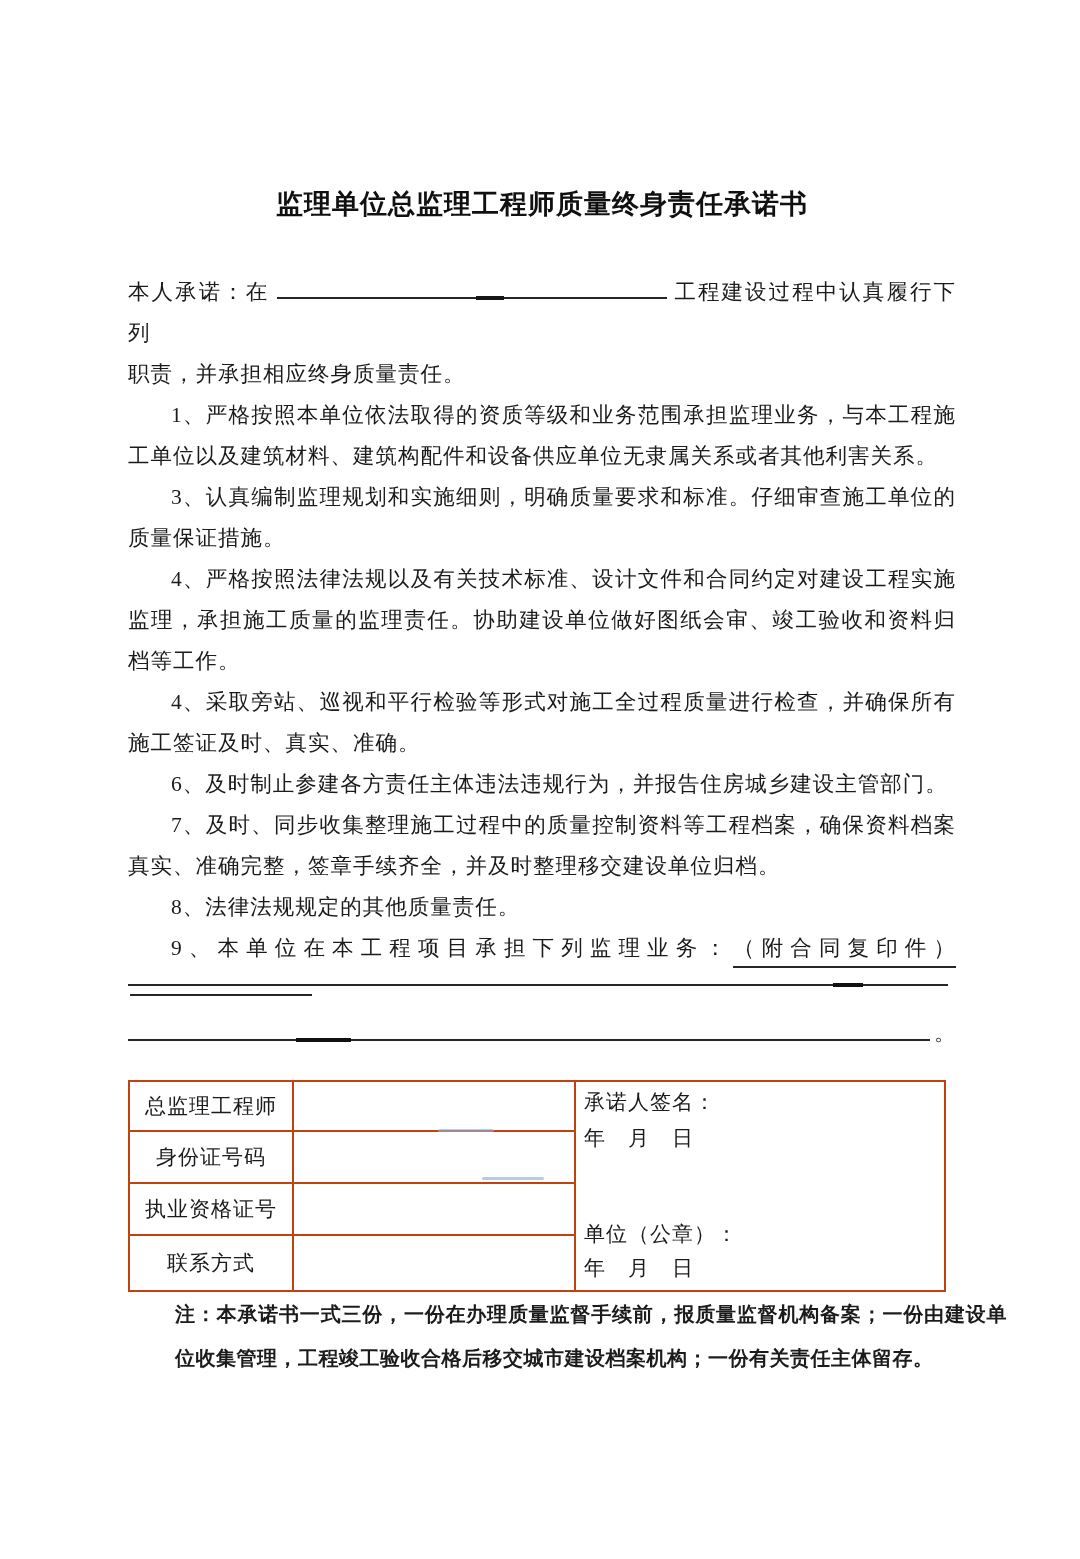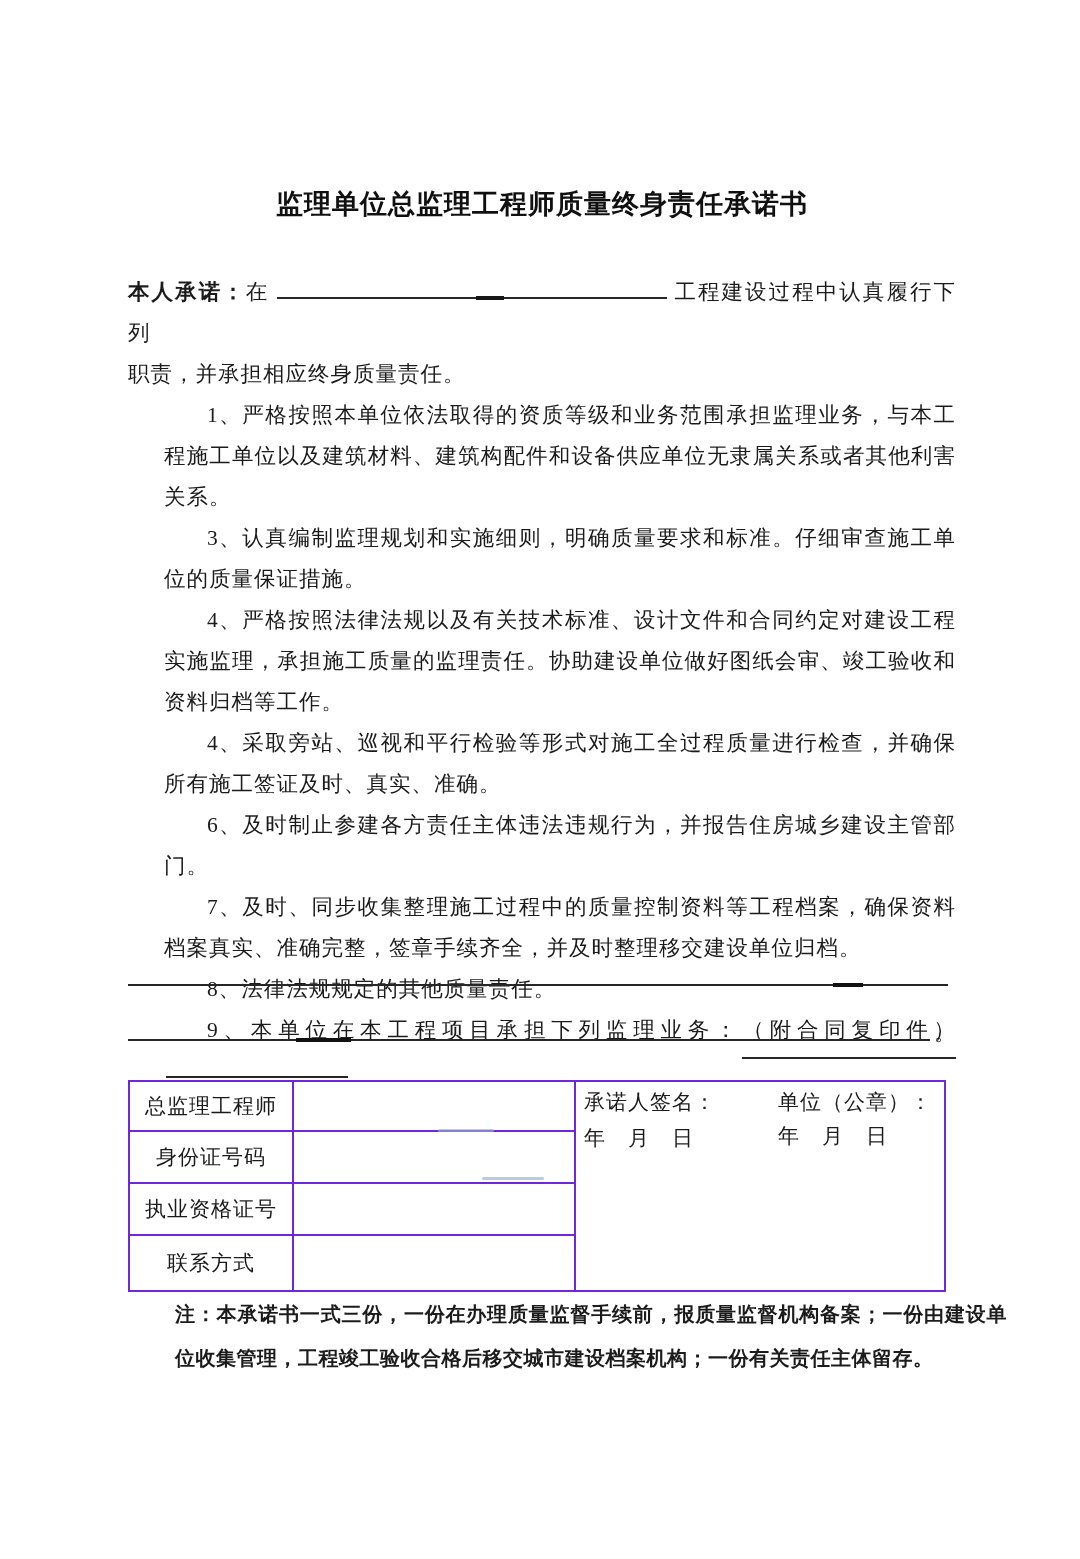--- a/index.html
+++ b/index.html
@@ -24,37 +24,37 @@
     margin:0 0 50px 0;
     white-space:nowrap;
   }
   p.body{
     margin:0;
     font-size:21.5px;
     line-height:41px;
     letter-spacing:1px;
     text-align:justify;
   }
-  p.indent{text-indent:2em;margin-left:36px;}
-  .b{font-weight:700;}
+  p.indent{text-indent:2em;}
+  .b{font-weight:400;}
   .blank{
     display:inline-block;
     border-bottom:2px solid #262626;
     height:24px;
     vertical-align:baseline;
     position:relative;
   }
   .intro-blank{width:390px;margin:0 6px 0 8px;}
   .intro-blank::after{
     content:"";position:absolute;left:51%;bottom:-3px;width:28px;height:4px;background:#161616;
   }
   .item9-blank{width:182px;margin-left:2px;}
   .attachment{
     border-bottom:2px solid #262626;
-    padding-bottom:15px;
+    padding-bottom:6px;
   }
   
   .cont-line{
     position:absolute;left:128px;height:0;border-top:2px solid #262626;
   }
   .cont-line-1{top:984px;width:820px;}
   .cont-line-1::after{
     content:"";position:absolute;left:86%;top:-3px;width:30px;height:4px;background:#111;
   }
   .cont-line-2{top:1039px;width:802px;}
@@ -66,36 +66,36 @@
     font-size:21.5px;
   }
   
   table.sig{
     position:absolute;left:128px;top:1080px;
     width:818px;height:204px;
     border-collapse:collapse;
     table-layout:fixed;
   }
   table.sig td{
-    border:2px solid #6d28d9;
+    border:2px solid #c2410c;
     padding:0;
     font-size:21px;
     letter-spacing:1px;
   }
   td.lbl{
     width:162px;
     text-align:center;
     vertical-align:middle;
   }
   td.val{width:280px;}
   td.sign-cell{
     vertical-align:top;
   }
   .sign-inner{
-    display:flex;flex-direction:row;justify-content:space-between;
+    display:flex;flex-direction:column;justify-content:space-between;
     height:100%;box-sizing:border-box;
     padding:6px 8px 8px 8px;
   }
   .date-line{text-align:left;}
   .date-top{padding-right:16px;margin-top:8px;}
   .date-bottom{padding-right:48px;margin-top:6px;}
   
   .redact{position:absolute;height:3px;background:#8fb0d6;opacity:.65;border-radius:2px;}
   .redact-1{left:438px;top:1129px;width:56px;}
   .redact-2{left:482px;top:1177px;width:62px;}

